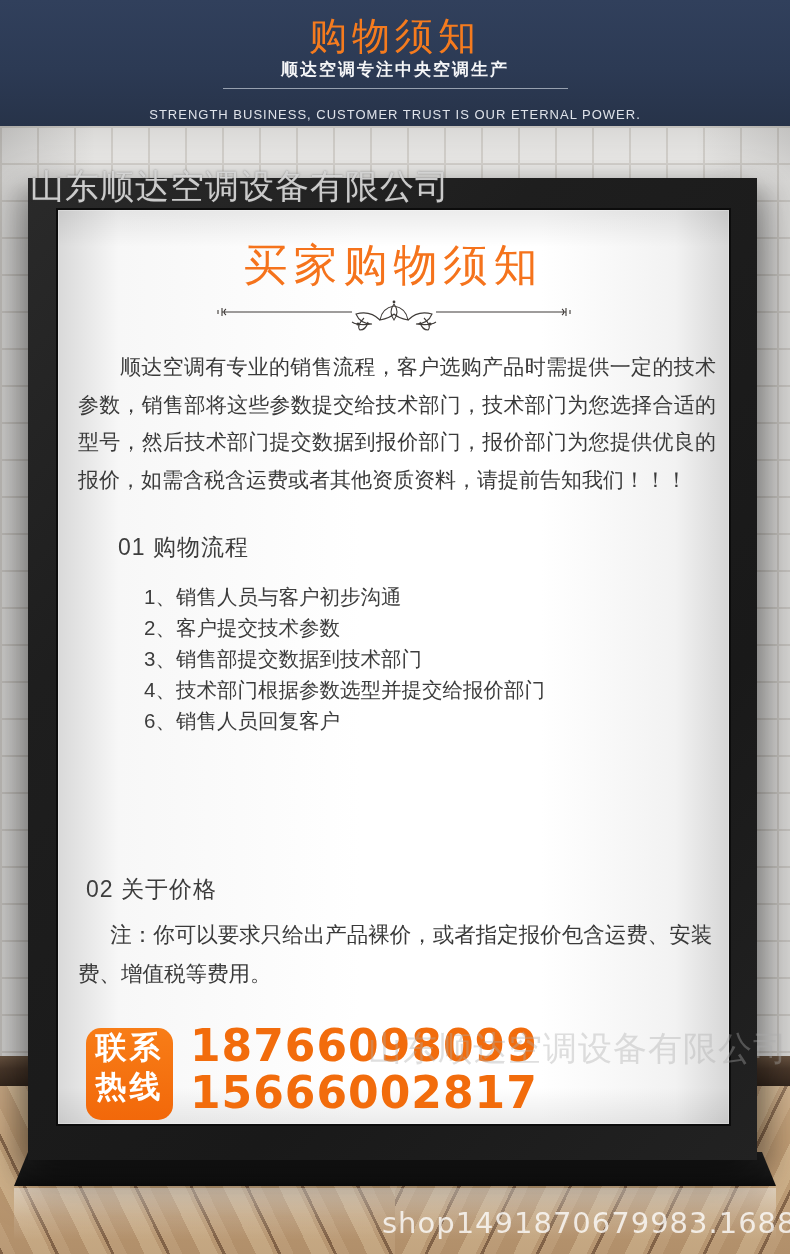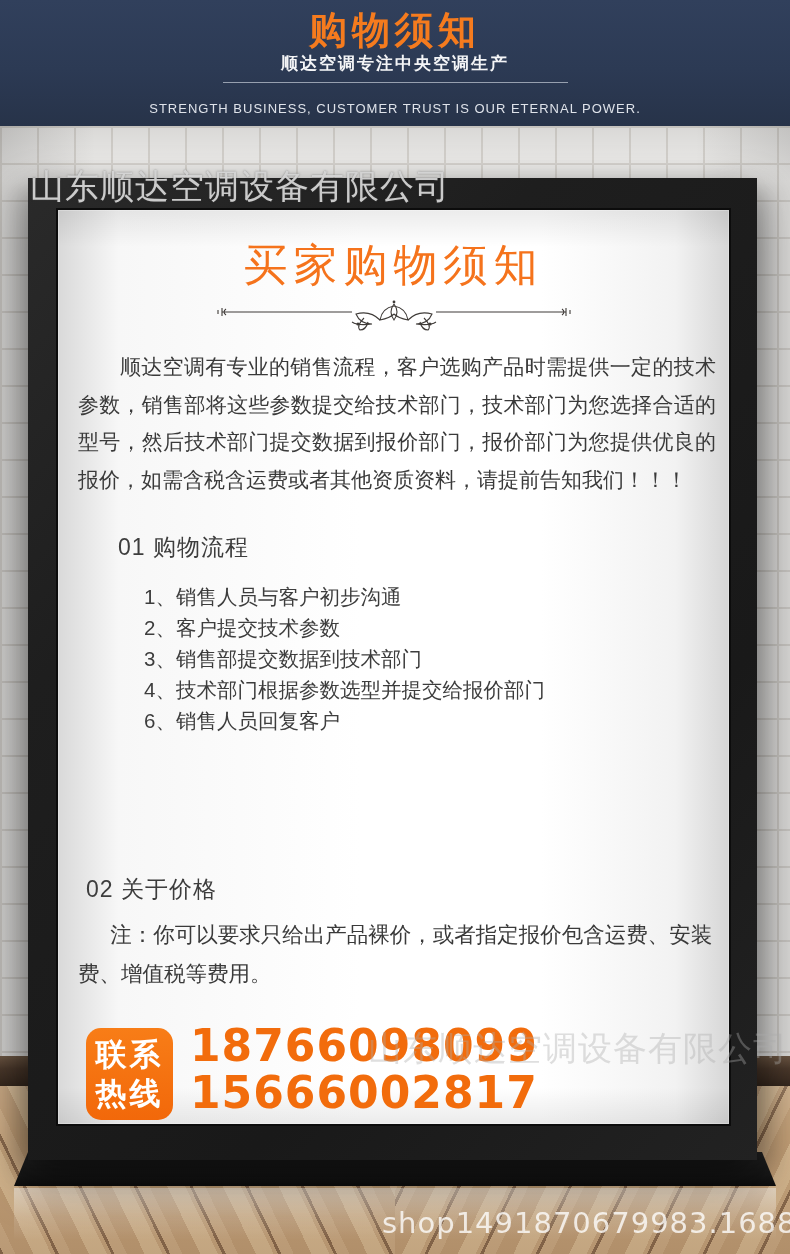--- a/index.html
+++ b/index.html
@@ -3,21 +3,21 @@
 <meta charset="utf-8">
 <style>
   * { margin:0; padding:0; box-sizing:border-box; }
   html,body { background:#555; }
   body { font-family:"Liberation Sans","DejaVu Sans",sans-serif; }
   .page { position:relative; width:790px; height:1254px; margin:0 auto; overflow:hidden; background:#efeeec; }
 
   
   .banner { position:absolute; left:0; top:0; width:790px; height:126px;
     background:linear-gradient(180deg,#31405c 0%,#2c3a54 55%,#273349 100%); text-align:center; }
-  .banner-title { padding-top:8px; font-size:38px; font-weight:700; letter-spacing:5px;
+  .banner-title { padding-top:14px; font-size:38px; font-weight:400; letter-spacing:5px;
     color:#f57b1e; line-height:44px; }
   .banner-subtitle { font-size:17px; font-weight:bold; color:#f4f5f7; letter-spacing:2px; }
   .banner-divider { width:345px; height:1px; margin:7px auto 0 auto; background:#97a0af; }
   .banner-tagline { margin-top:18px; font-size:13px; color:#dfe3ea; letter-spacing:1px; }
 
   
   .wall { position:absolute; left:0; top:126px; width:790px; height:940px;
     background-color:#f1f0ee;
     background-image:
       linear-gradient(#dbd8d3 2px, transparent 2px),
@@ -68,21 +68,21 @@
     font-size:21px; line-height:37.5px; color:#3a3a3a; text-indent:2em; text-align:justify; }
   .sec-heading { position:absolute; left:28px; font-size:23px; color:#3d3d3d; letter-spacing:1px; }
   .h-flow { top:322px;margin-left:32px; } .h-price { top:664px; }
   .steps { position:absolute; left:86px; top:372px; list-style:none; }
   .steps li { font-size:20.5px; line-height:30.9px; color:#3d3d3d; white-space:nowrap; }
   .note { position:absolute; left:20px; top:706px; width:644px;
     font-size:21.5px; line-height:39px; color:#3a3a3a; text-indent:1.5em; }
   .hotline-badge { position:absolute; left:28px; top:818px; width:87px; height:92px;
     background:linear-gradient(180deg,#f87d17 0%,#f2680a 100%); border-radius:15px;
     color:#fff; font-weight:bold; font-size:31px; line-height:39px; letter-spacing:3px;
-    text-align:center; padding-top:7px; }
+    text-align:center; }
   .phones { position:absolute; left:132px; top:812px;
     font-family:"DejaVu Sans","Liberation Sans",sans-serif;
     font-size:44px; font-weight:bold; line-height:47px; color:#f26c0c; letter-spacing:1px; }
 
   
   .wm { font-weight:normal; letter-spacing:1px; white-space:nowrap; pointer-events:none; }
   .wm-frame { position:absolute; left:30px; top:164px; font-size:34px;
     color:rgba(216,216,216,.92); text-shadow:0 0 2px rgba(70,70,70,.55); z-index:6; }
   .wm-paper { position:absolute; left:368px; top:1026px; font-size:34px;
     color:rgba(170,170,170,.38); z-index:6; }

